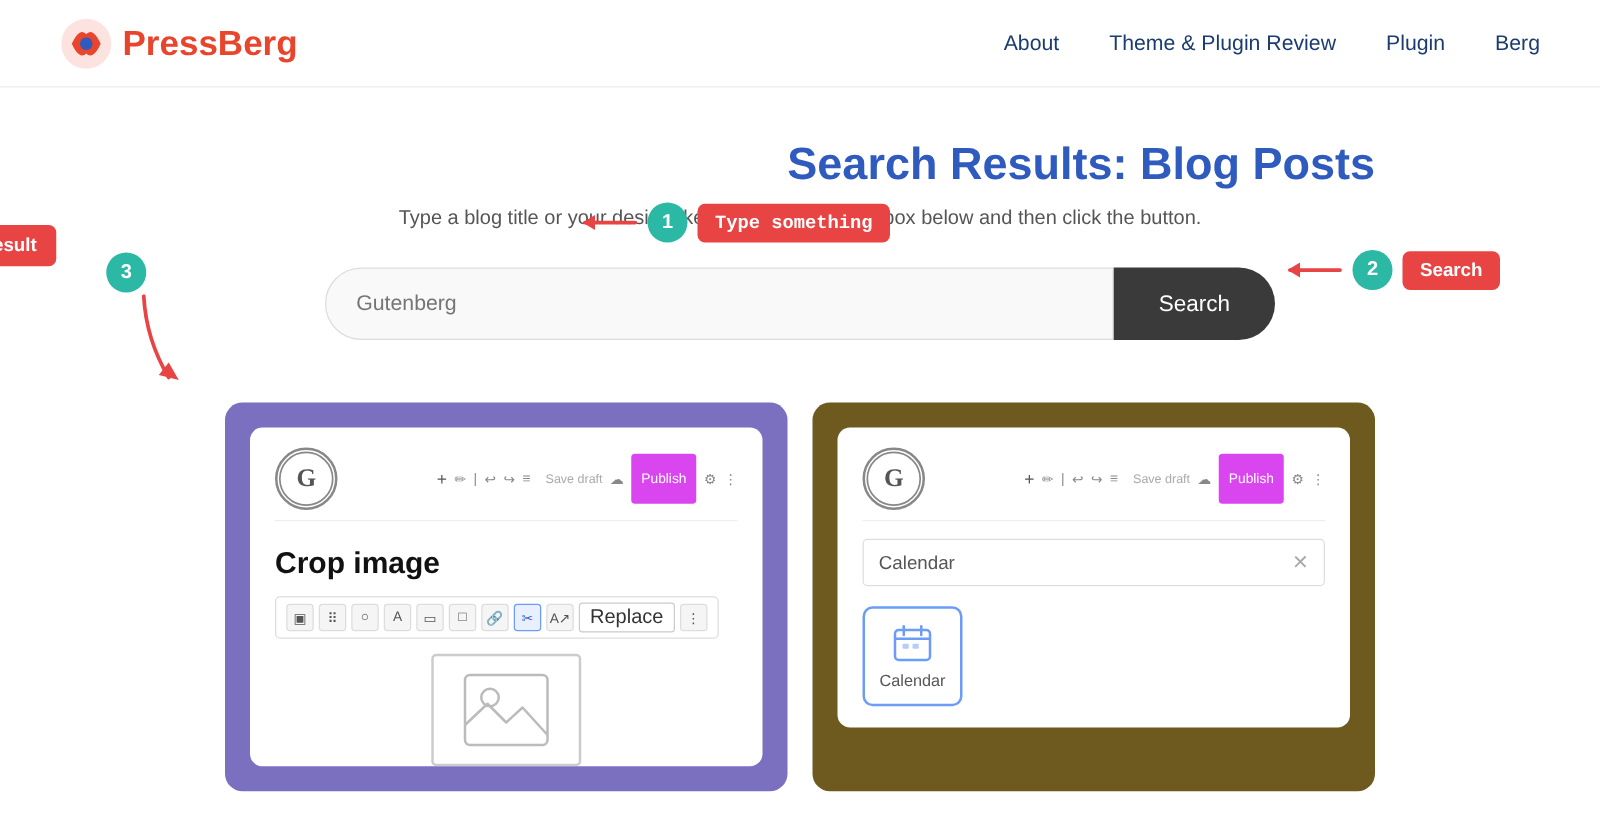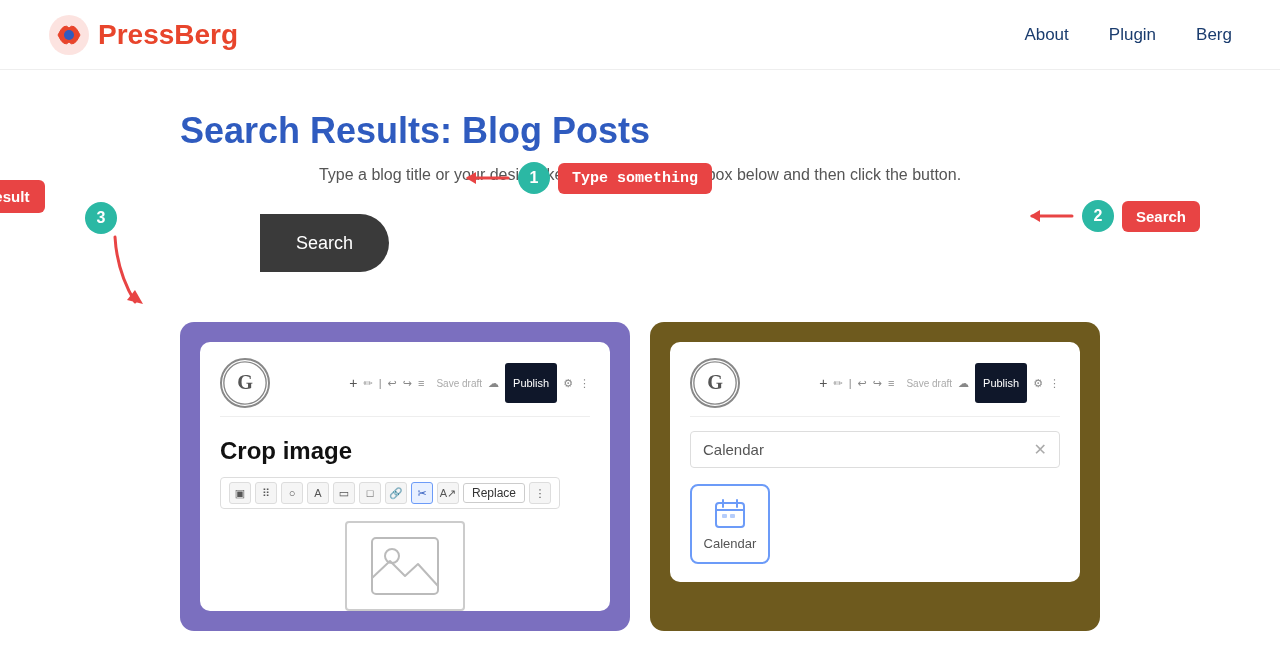--- a/index.html
+++ b/index.html
@@ -44,21 +44,21 @@
 
     
     .main-content {
       max-width: 960px;
       margin: 0 auto;
       padding: 40px 20px 20px;
       position: relative;
     }
 
     .page-title {
-      text-align: left;
+      text-align: right;
       font-size: 36px;
       font-weight: 700;
       color: #2f5bbf;
       margin-bottom: 14px;
     }
 
     .page-subtitle {
       text-align: center;
       font-size: 16px;
       color: #555;
@@ -188,21 +188,21 @@
 
     .card-toolbar {
       display: flex;
       align-items: center;
       gap: 6px;
       font-size: 11px;
       color: #888;
     }
 
     .publish-btn {
-      background: #0f172a;
+      background: #d946ef;
       color: #fff;
       border: none;
       border-radius: 3px;
       padding: 14px 8px;
       font-size: 11px;
       cursor: pointer;
     }
 
     .card-title {
       font-size: 24px;
@@ -254,21 +254,21 @@
       background: #e8f0ff;
       border-color: #6c9bf8;
       color: #2f5bbf;
     }
 
     .replace-btn {
       border: 1px solid #ccc;
       border-radius: 3px;
       background: #fff;
       padding: 2px 8px;
-      font-size: 12px;
+      font-size: 16px;
       cursor: pointer;
       color: #333;
       text-align: center;
     }
 
     
     .calendar-search-box {
       display: flex;
       align-items: center;
       justify-content: space-between;
@@ -318,20 +318,21 @@
       <circle cx="21" cy="21" r="20" fill="#e8452c" opacity="0.15"></circle>
       <path d="M10 21 Q16 8 21 14 Q26 8 32 21 Q26 34 21 28 Q16 34 10 21Z" fill="#e8452c" stroke="#e8452c" stroke-width="1"></path>
       <circle cx="21" cy="21" r="5" fill="#2f5bbf"></circle>
     </svg>
     <span class="logo-text">
       <span style="color:#e8452c">Press</span><span>Berg</span>
     </span>
   </a>
   <ul class="nav-links">
     <li><a href="#">About</a></li>
+    <li><a href="#">Theme &amp; Plugin Review</a></li>
     <li><a href="#">Plugin</a></li>
     <li><a href="#">Berg</a></li>
   </ul>
 </nav>
 
 <div class="main-content">
 
   <h1 class="page-title">Search Results: Blog Posts</h1>
   <p class="page-subtitle">Type a blog title or your desired keyword in the search box below and then click the button.</p>
 
@@ -352,20 +353,23 @@
 
       <div style="position:absolute; top:-52px; left:200px; display:flex; align-items:center; gap:8px;">
         <svg width="50" height="30" viewBox="0 0 50 30">
           <path d="M48 15 L8 15" stroke="#e84444" stroke-width="3" fill="none" stroke-linecap="round"></path>
           <polygon points="6,15 16,9 16,21" fill="#e84444"></polygon>
         </svg>
         <div class="annotation-badge" style="background:#2bb8a4;">1</div>
         <div style="background:#e84444; color:#fff; padding:7px 14px; border-radius:6px; font-size:15px; font-weight:600; white-space:nowrap;font-family:Liberation Mono, monospace;">Type something</div>
       </div>
 
+      <div class="search-input-wrapper">
+        <input class="search-input" type="text" placeholder="Gutenberg" style="">
+      </div>
       <button class="search-btn">Search</button>
 
       <div style="position:absolute; top:-14px; right:-180px; display:flex; align-items:center; gap:8px;">
         <svg width="50" height="30" viewBox="0 0 50 30">
           <path d="M48 15 L8 15" stroke="#e84444" stroke-width="3" fill="none" stroke-linecap="round"></path>
           <polygon points="6,15 16,9 16,21" fill="#e84444"></polygon>
         </svg>
         <div class="annotation-badge" style="background:#2bb8a4;">2</div>
         <div style="background:#e84444; color:#fff; padding:7px 14px; border-radius:6px; font-size:15px; font-weight:600; white-space:nowrap;">Search</div>
       </div>

